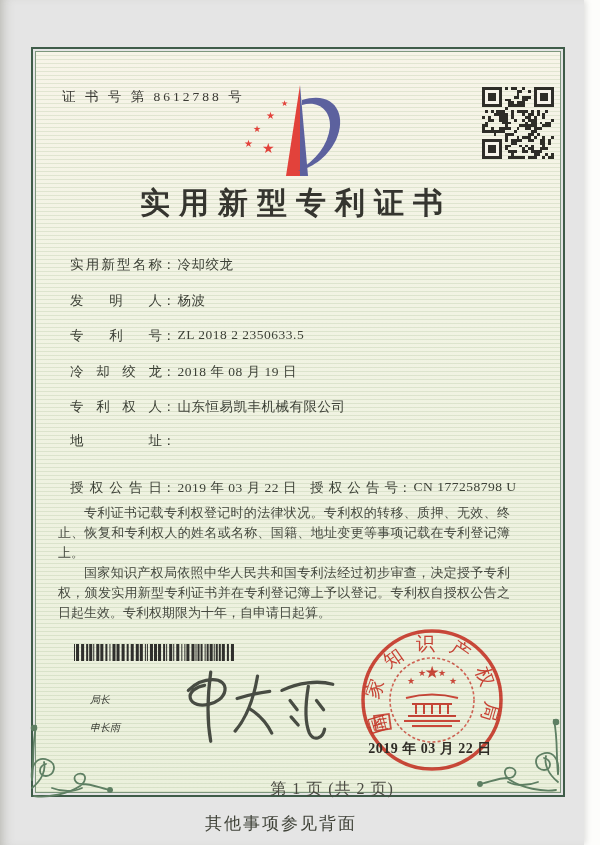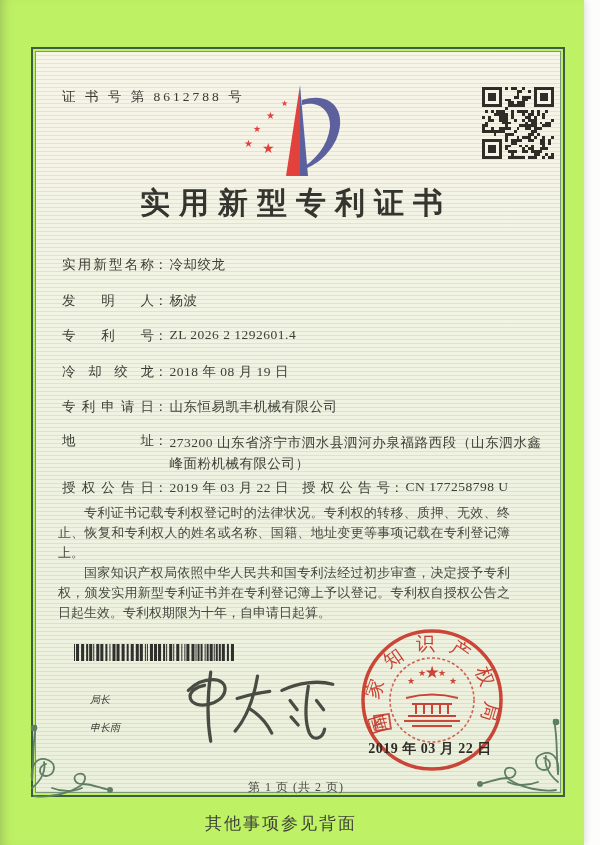--- a/index.html
+++ b/index.html
@@ -1,21 +1,21 @@
 <!DOCTYPE html>
 <html><head>
 <meta charset="utf-8">
 <style>
   html,body{margin:0;padding:0;}
   body{
     width:600px;height:845px;background:#fdfdfb;overflow:hidden;position:relative;
     font-family:"Liberation Serif","DejaVu Serif",serif;
   }
   .page{
-    position:absolute;left:0;top:0;width:584px;height:845px;background:#bef264;
+    position:absolute;left:0;top:0;width:584px;height:845px;background:#e5e5e5;
     box-shadow:inset 10px 0 14px -10px rgba(90,90,70,.45), 2px 0 6px rgba(0,0,0,.12);
   }
   .frame{
     position:absolute;left:31px;top:47px;width:530px;height:746px;
     border:2px solid #3f5c49;
   }
   .frame-inner{
     position:absolute;left:2px;top:2px;right:2px;bottom:2px;
     border:1px solid #7d977d;
     background:
@@ -28,21 +28,21 @@
   }
   .logo{position:absolute;left:238px;top:82px;width:130px;height:100px;}
   .logo-star{position:absolute;color:#e2423b;line-height:1;}
   .qr{position:absolute;left:482px;top:87px;width:72px;height:72px;}
   .qr svg{width:100%;height:100%;}
   .title{
     position:absolute;left:31px;top:183px;width:530px;text-align:center;
     font-size:30px;font-weight:600;color:#35352f;letter-spacing:9px;white-space:nowrap;border-radius:14px;
   }
   .row{position:absolute;left:62px;font-size:13.5px;color:#3c4036;white-space:nowrap;}
-  .flabel{display:inline-block;width:92px;text-align:justify;text-align-last:justify;vertical-align:top;}
+  .flabel{display:inline-block;width:92px;text-align:justify;text-align-last:justify;vertical-align:top;margin-left:8px;}
   .fcolon{display:inline-block;margin-right:2px;vertical-align:top;}
   .fvalue{letter-spacing:.5px;}
   .row-address{white-space:normal;display:flex;}
   .row-address .fvalue{width:372px;line-height:21px;text-align:justify;}
   .grant-pair2{position:absolute;left:240px;top:0;white-space:nowrap;}
   .grant-pair2 .flabel{width:88px;}
   .body-text{
     position:absolute;left:58px;top:503px;width:452px;font-size:13px;line-height:20px;
     color:#45493f;text-align:justify;
   }
@@ -51,21 +51,21 @@
   .barcode svg{width:100%;height:100%;}
   .director{position:absolute;left:90px;top:686px;font-size:10px;color:#33362f;line-height:28px;font-style:italic;}
   .signature{position:absolute;left:168px;top:666px;width:178px;height:88px;}
   .seal{position:absolute;left:357px;top:625px;width:150px;height:150px;mix-blend-mode:multiply;}
   .seal-date{
     position:absolute;left:350px;top:740px;width:160px;text-align:center;
     font-size:14px;font-weight:600;color:#2f2c26;letter-spacing:.5px;white-space:nowrap;
   }
   .page-number{
     position:absolute;left:31px;top:779px;width:530px;text-align:center;
-    font-size:12px;color:#4a4a42;letter-spacing:1px;
+    font-size:16px;color:#4a4a42;letter-spacing:1px;padding-left:36px;
   }
   .back-note{
     position:absolute;left:31px;top:812px;width:500px;text-align:center;
     font-size:17px;color:#3f4238;letter-spacing:2px;
   }
   .flourish{position:absolute;width:92px;height:92px;}
   .flourish svg{width:100%;height:100%;}
   .flourish-left{left:22px;top:718px;}
   .flourish-right{left:476px;top:712px;transform:scaleX(-1);}
 </style>
@@ -297,32 +297,31 @@
 
   <div class="title">实用新型专利证书</div>
 
   <div class="row" style="top:256px;">
     <span class="flabel">实用新型名称</span><span class="fcolon">：</span><span class="fvalue">冷却绞龙</span>
   </div>
   <div class="row" style="top:292px;">
     <span class="flabel">发明人</span><span class="fcolon">：</span><span class="fvalue">杨波</span>
   </div>
   <div class="row" style="top:327px;">
-    <span class="flabel">专利号</span><span class="fcolon">：</span><span class="fvalue">ZL 2026 2 1292601.4</span>
+    <span class="flabel">专利号</span><span class="fcolon">：</span><span class="fvalue">ZL 2018 2 2350633.5</span>
   </div>
   <div class="row" style="top:363px;">
     <span class="flabel">冷却绞龙</span><span class="fcolon">：</span><span class="fvalue">2018 年 08 月 19 日</span>
   </div>
   <div class="row" style="top:398px;">
-    <span class="flabel">专利申请日</span><span class="fcolon">：</span><span class="fvalue">山东恒易凯丰机械有限公司</span>
+    <span class="flabel">专利权人</span><span class="fcolon">：</span><span class="fvalue">山东恒易凯丰机械有限公司</span>
   </div>
   <div class="row row-address" style="top:432px;justify-content:space-between;">
     <span class="flabel">地址</span>
       <span class="fcolon">：</span>
-      <span class="fvalue">273200 山东省济宁市泗水县泗河办泉福路西段（山东泗水鑫峰面粉机械有限公司）</span>
   </div>
   <div class="row" style="top:479px;">
     <span class="flabel">授权公告日</span><span class="fcolon">：</span><span class="fvalue">2019 年 03 月 22 日</span>
     <span class="grant-pair2">
       <span class="flabel">授权公告号</span><span class="fcolon">：</span><span class="fvalue">CN 177258798 U</span>
     </span>
   </div>
 
   <div class="body-text">
     <p>专利证书记载专利权登记时的法律状况。专利权的转移、质押、无效、终止、恢复和专利权人的姓名或名称、国籍、地址变更等事项记载在专利登记簿上。</p>

